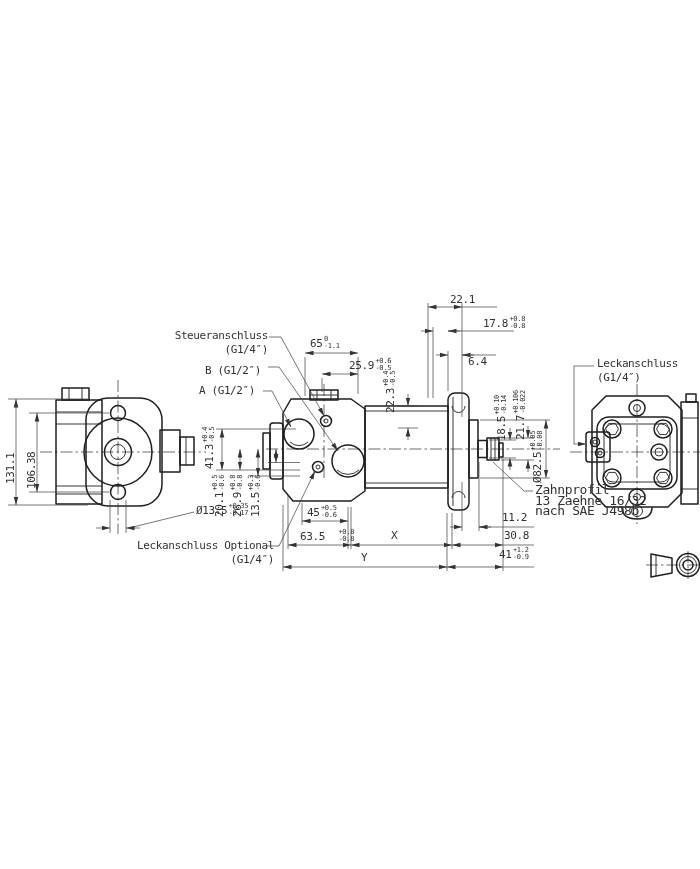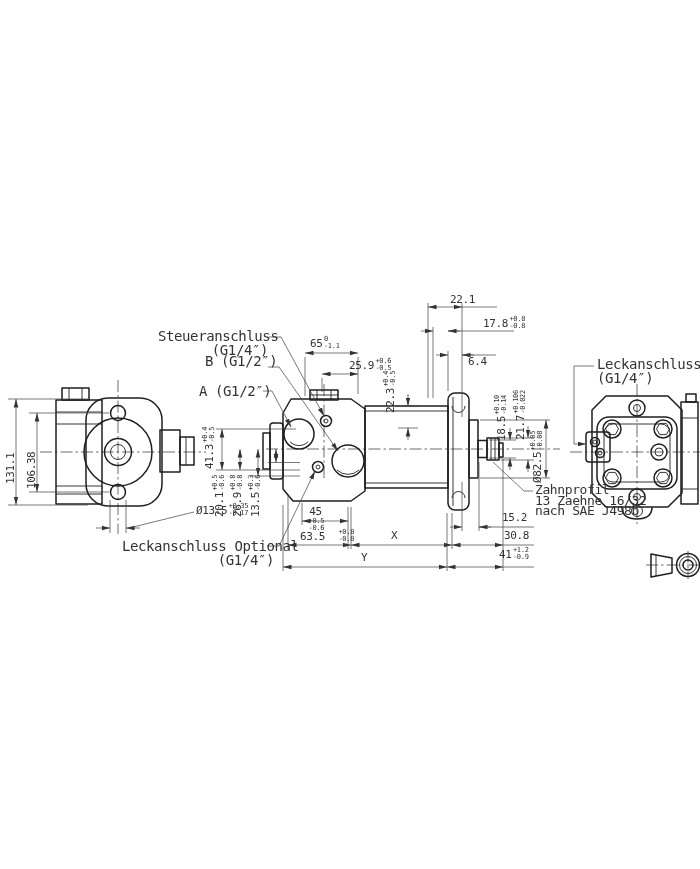--- a/index.html
+++ b/index.html
@@ -9,21 +9,21 @@
   .o{stroke:#1f1f1f;stroke-width:1.5;fill:none;stroke-linejoin:round;}
   .m{stroke:#1f1f1f;stroke-width:0.9;fill:none;}
   .d{stroke:#3d3d3d;stroke-width:0.7;fill:none;}
   .cl{stroke:#2b2b2b;stroke-width:0.7;fill:none;stroke-dasharray:12 3 2.5 3;}
   .dim{position:absolute;display:flex;align-items:center;white-space:nowrap;
        font-size:11px;line-height:13px;color:#333;letter-spacing:-0.4px;}
   .dim .tol{display:inline-flex;flex-direction:column;justify-content:center;
        font-size:7px;line-height:7px;margin-left:1.5px;letter-spacing:-0.3px;}
   .dim .tol i{font-style:normal;}
   .vert{transform-origin:0 0;transform:rotate(-90deg);}
-  .callout{position:absolute;font-size:14px;line-height:14px;color:#333;
+  .callout{position:absolute;font-size:11px;line-height:14px;color:#333;
        letter-spacing:-0.4px;white-space:nowrap;}
   .callout.small{font-size:13px;line-height:10.5px;}
   .r{text-align:right;}
 </style>
 </head>
 <body>
 
 <div class="canvas">
 
 <svg width="700" height="869" viewBox="0 0 700 869">
@@ -227,21 +227,21 @@
     <polyline class="d" points="267,546 279,546 315,471" marker-end="url(#ae)"></polyline>
     <polyline class="d" points="594,366 574,366 574,444 586,444" marker-end="url(#ae)"></polyline>
     <polyline class="d" points="533,491 524,491 493,462"></polyline>
   </g>
 </svg>
 
 <div class="callout r" style="left:158px;top:329px;width:110px;">
   <div>Steueranschluss</div>
   <div>(G1/4″)</div>
 </div>
-<div class="callout" style="left:205px;top:354px;">B (G1/2″)</div>
+<div class="callout" style="left:205px;top:364px;">B (G1/2″)</div>
 <div class="callout" style="left:199px;top:384px;">A (G1/2″)</div>
 <div class="callout" style="left:597px;top:357px;">
   <div>Leckanschluss</div>
   <div>(G1/4″)</div>
 </div>
 <div class="callout r" style="left:122px;top:539px;width:152px;text-align:right;">
   <div>Leckanschluss Optional</div>
   <div>(G1/4″)</div>
 </div>
 <div class="callout small" style="left:535px;top:485px;">
@@ -270,42 +270,42 @@
         <i>-1.1</i>
       </span>
 </div>
 <div class="dim" style="left:349px;top:358px;">
   <span>25.9</span>
   <span class="tol">
         <i>+0.6</i>
         <i>-0.5</i>
       </span>
 </div>
-<div class="dim" style="left:307px;top:505px;flex-direction:column;">
+<div class="dim" style="left:307px;top:505px;">
   <span>45</span>
   <span class="tol">
         <i>+0.5</i>
         <i>-0.6</i>
       </span>
 </div>
 <div class="dim" style="left:300px;top:529px;gap:12px;">
   <span>63.5</span>
   <span class="tol">
         <i>+0.8</i>
         <i>-0.8</i>
       </span>
 </div>
 <div class="dim" style="left:391px;top:529px;">
   <span>X</span>
 </div>
 <div class="dim" style="left:361px;top:551px;">
   <span>Y</span>
 </div>
 <div class="dim" style="left:502px;top:511px;">
-  <span>15.2</span>
+  <span>11.2</span>
 </div>
 <div class="dim" style="left:504px;top:529px;">
   <span>30.8</span>
 </div>
 <div class="dim" style="left:499px;top:547px;align-items:flex-end;">
   <span>41</span>
   <span class="tol">
         <i>+1.2</i>
         <i>-0.9</i>
       </span>

